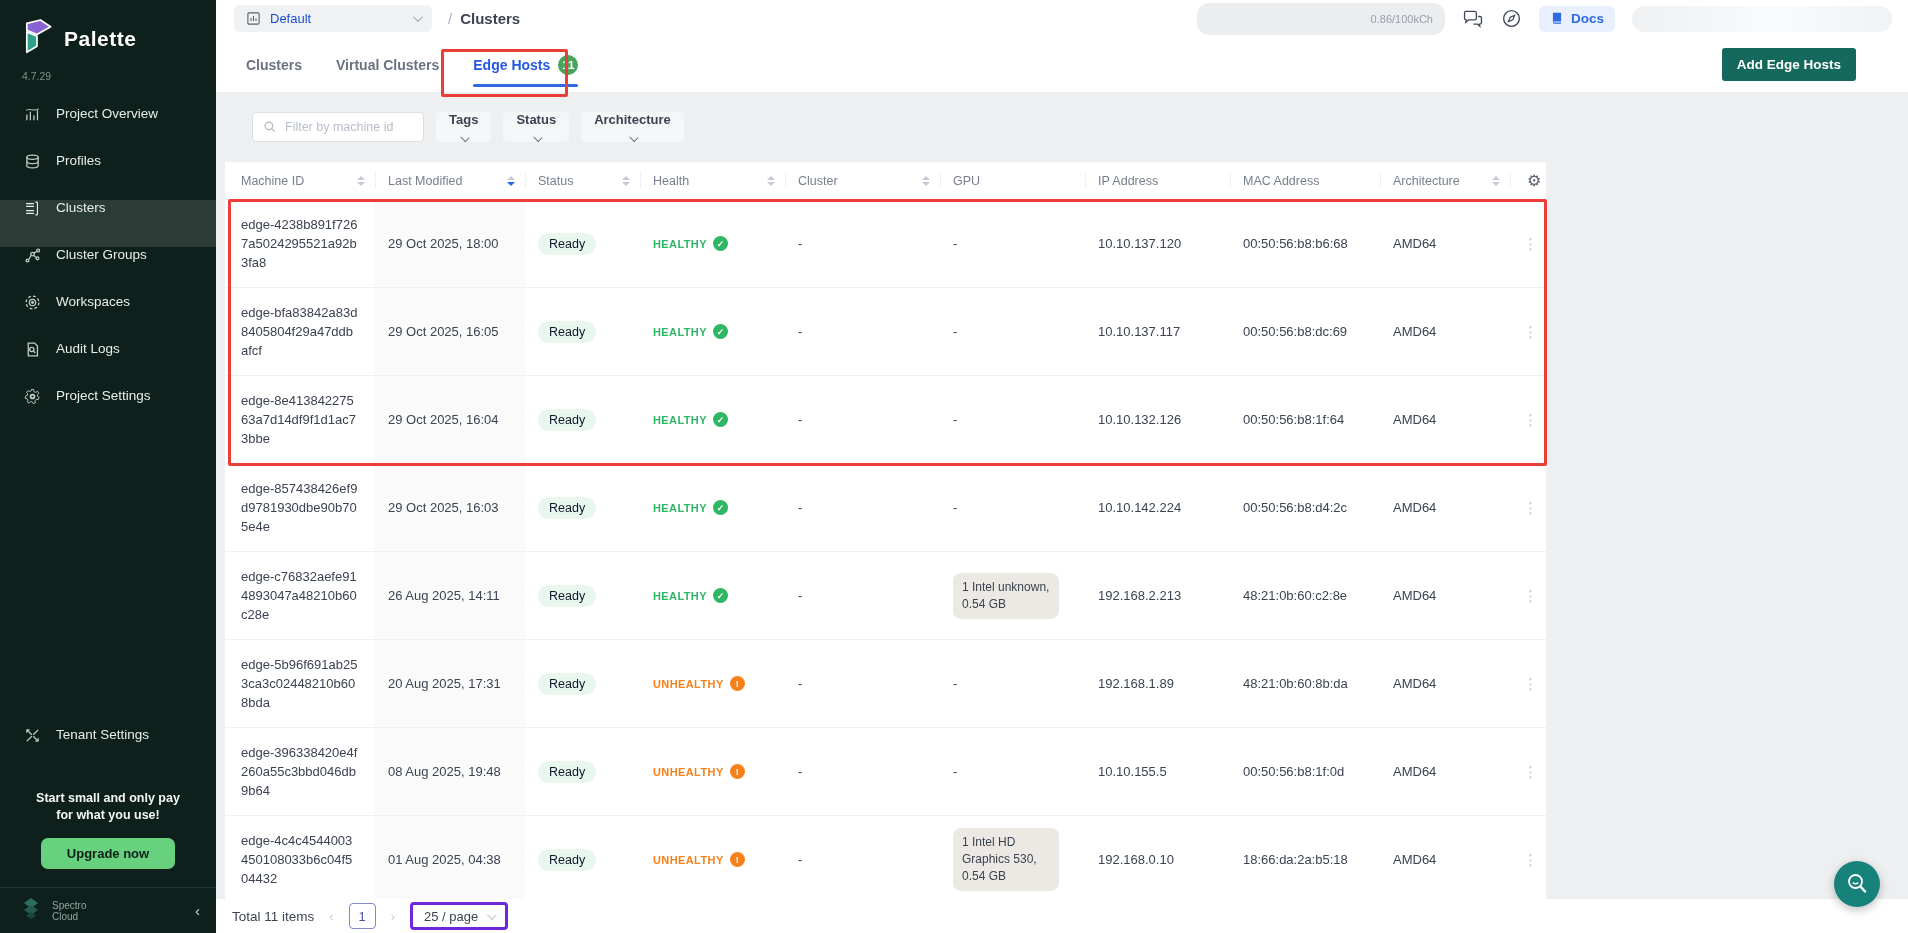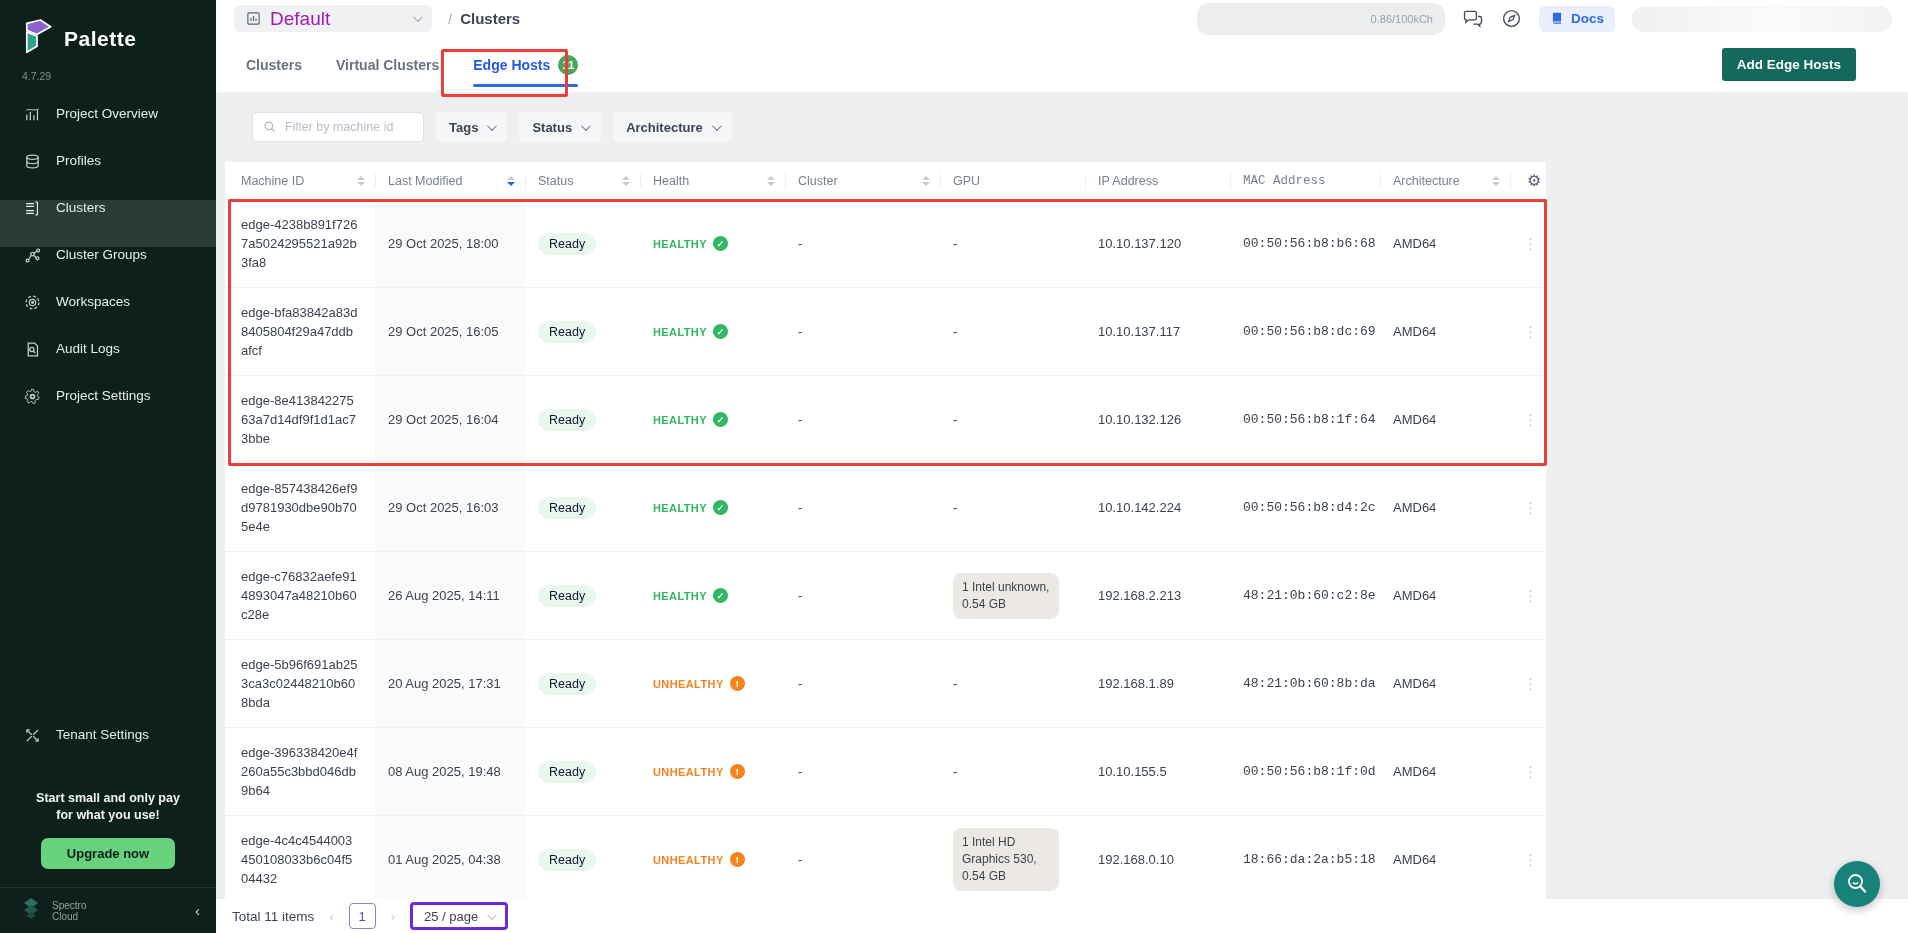--- a/index.html
+++ b/index.html
@@ -21,21 +21,21 @@
   .promo-line { color:#f2f5f4; font-size:12.5px; font-weight:600; line-height:17px; }
   .upgrade-btn { display:block; margin:14px auto 18px auto; background:#67d17d; color:#0d201b; border:none; font-family:inherit; font-size:13px; font-weight:700; padding:8px 26px; border-radius:7px; cursor:pointer; }
   .side-bottom { border-top:1px solid rgba(255,255,255,.09); height:46px; display:flex; align-items:center; padding:0 16px 0 18px; gap:8px; }
   .brand-name { color:#93a5a0; font-size:10px; line-height:11px; }
   .collapse { margin-left:auto; color:#cfd8d4; font-size:15px; cursor:pointer; }
 
   
   .main { position:absolute; left:216px; top:0; width:1692px; height:933px; display:flex; flex-direction:column; }
   .topbar { height:37px; background:#ffffff; display:flex; align-items:center; padding:0 16px 0 18px; }
   .proj-dd { width:198px; height:27px; background:#f0f1f3; border-radius:6px; display:flex; align-items:center; gap:9px; padding:0 12px; cursor:pointer; }
-  .proj-dd .txt { font-size:19px; color:#a21caf; }
+  .proj-dd .txt { font-size:13px; color:#1d4ed8; }
   .chev { width:7px; height:7px; border-right:1.6px solid #9aa1ad; border-bottom:1.6px solid #9aa1ad; transform:rotate(45deg) translateY(-2px); display:inline-block; }
   .crumb { margin-left:16px; font-size:15px; display:flex; gap:8px; align-items:center; }
   .crumb .sep { color:#aab1bb; }
   .crumb .cur { color:#3c4352; font-weight:700; }
   .top-right { margin-left:auto; display:flex; align-items:center; gap:17px; }
   .usage-pill { width:248px; height:32px; background:#ebedef; border-radius:12px; display:flex; align-items:center; justify-content:flex-end; padding-right:12px; font-size:11px; color:#98a0ab; }
   .icon-btn { cursor:pointer; display:flex; align-items:center; }
   .docs-btn { background:#e9effd; border-radius:6px; height:26px; display:flex; align-items:center; gap:7px; padding:0 11px; cursor:pointer; }
   .docs-btn span { color:#2f6bdf; font-size:13.5px; font-weight:600; }
   .blur-pill { width:260px; height:26px; border-radius:13px; background:linear-gradient(90deg,#eef0f2,#fafbfc 55%,#f1f2f4); }
@@ -45,37 +45,37 @@
   .tab.active { color:#2457e6; font-weight:700; }
   .tab.active::after { content:""; position:absolute; left:0; right:0; bottom:5px; height:3px; background:#2f6bdf; border-radius:2px; }
   .tab-badge { width:20px; height:20px; border-radius:50%; background:#47a55c; color:#fff; font-size:11.5px; font-weight:700; display:flex; align-items:center; justify-content:center; }
   .add-btn { margin-left:auto; margin-right:52px; background:#15695c; color:#ffffff; border:none; font-family:inherit; font-size:13.5px; font-weight:600; padding:9px 15px; border-radius:3px; cursor:pointer; }
 
   .content { flex:1; background:#edeff1; position:relative; }
   .filterbar { display:flex; align-items:center; gap:12px; margin:20px 0 0 36px; }
   .search-box { width:172px; height:30px; background:#ffffff; border:1px solid #dcdfe4; border-radius:4px; display:flex; align-items:center; gap:8px; padding:0 10px; }
   .search-box input { border:none; outline:none; width:125px; font-family:inherit; font-size:12.5px; color:#3c4352; background:transparent; }
   .search-box input::placeholder { color:#b8bec8; }
-  .filter-dd { height:30px; background:#f5f6f8; border-radius:4px; display:flex; align-items:center; gap:9px; padding:0 13px; font-size:13px; color:#3c4352; font-weight:600; cursor:pointer; }
+  .filter-dd { height:30px; background:#f5f6f8; border-radius:4px; display:flex; align-items:center; gap:9px; padding:0 13px; font-size:13px; color:#3c4352; font-weight:600; cursor:pointer;flex-direction:column; }
   .filter-dd .chev { border-color:#6a7280; }
 
   
   .tablewrap { width:1321px; margin:20px 0 0 9px; background:#ffffff; }
   .thead { display:flex; height:37px; align-items:center; }
   .th { display:flex; align-items:center; gap:8px; font-size:12.5px; color:#767f8e; padding-left:13px; position:relative; height:100%; }
   .th:first-child { padding-left:16px; }
   .th + .th::before { content:""; position:absolute; left:0; top:11px; height:15px; width:1px; background:#edeff2; }
   .sorter { display:flex; flex-direction:column; gap:2px; margin-left:auto; margin-right:10px; cursor:pointer; }
   .car-up { width:0; height:0; border-left:4px solid transparent; border-right:4px solid transparent; border-bottom:4px solid #c5cad3; }
   .car-dn { width:0; height:0; border-left:4px solid transparent; border-right:4px solid transparent; border-top:4px solid #c5cad3; }
   .sorter.desc .car-dn { border-top-color:#2563eb; }
   .gear { font-size:16px; color:#596070; cursor:pointer; margin-left:4px; }
 
   .c-machine{width:150px;} .c-last{width:150px;} .c-status{width:115px;} .c-health{width:145px;}
-  .c-cluster{width:155px;} .c-gpu{width:145px;} .c-ip{width:145px;} .c-mac{width:150px;font-family:Liberation Mono, monospace;}
+  .c-cluster{width:155px;} .c-gpu{width:145px;} .c-ip{width:145px;} .c-mac{width:150px;}
   .c-arch{width:130px;} .c-act{width:36px;}
 
   .tbody { height:700px; overflow:hidden; }
   .trow { display:flex; height:88px; align-items:center; border-top:1px solid #f0f1f3; cursor:pointer; background:#fff; }
   .td { padding-left:13px; font-size:13px; color:#3b4250; height:100%; display:flex; align-items:center; }
   .td:first-child { padding-left:16px; }
   .td.c-last { background:#fafafa; }
   .machine-id { line-height:19px; word-break:break-all; padding-right:16px; }
   .status-pill { background:#e9f8ef; color:#0f172a; font-size:12.5px; padding:4px 11px; border-radius:13px; }
   .hcell { display:flex; align-items:center; gap:6px; }

